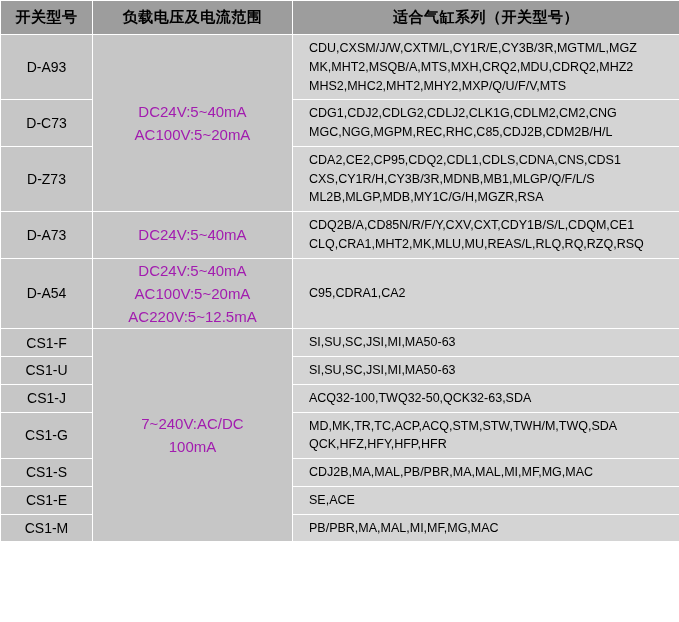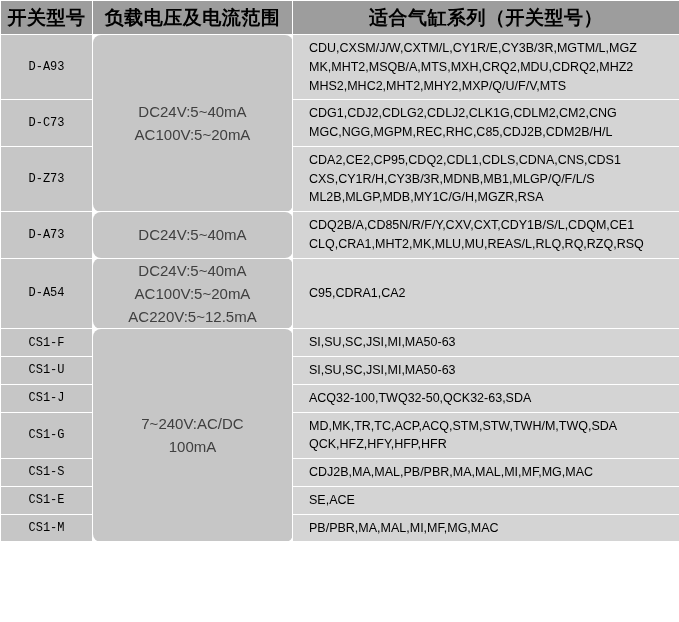--- a/index.html
+++ b/index.html
@@ -28,41 +28,39 @@
   table.spec col.c2 { width: 387px; }
 
   th, td {
     border: 1px solid #ffffff;
     padding: 0;
     vertical-align: middle;
   }
   th {
     background: #9d9d9d;
     color: #000000;
-    font-size: 19px;
+    font-size: 15px;
     font-weight: bold;
     text-align: center;
     height: 33px;
     letter-spacing: 0.5px;
   }
   td.model {
     background: #c6c6c6;
     color: #000000;
-    font-size: 12px;
+    font-size: 14px;
     text-align: center;
     font-weight: normal;
-    font-family: Liberation Mono, monospace;
   }
   td.volt {
     background: #c6c6c6;
-    color: #404040;
+    color: #a21caf;
     font-size: 15px;
     text-align: center;
     line-height: 1.55;
-    border-radius: 8px;
   }
   td.series {
     background: #d4d4d4;
     color: #000000;
     font-size: 12.5px;
     text-align: left;
     padding: 4px 16px;
     line-height: 1.5;
   }
   .nowrapline { white-space: nowrap; }

